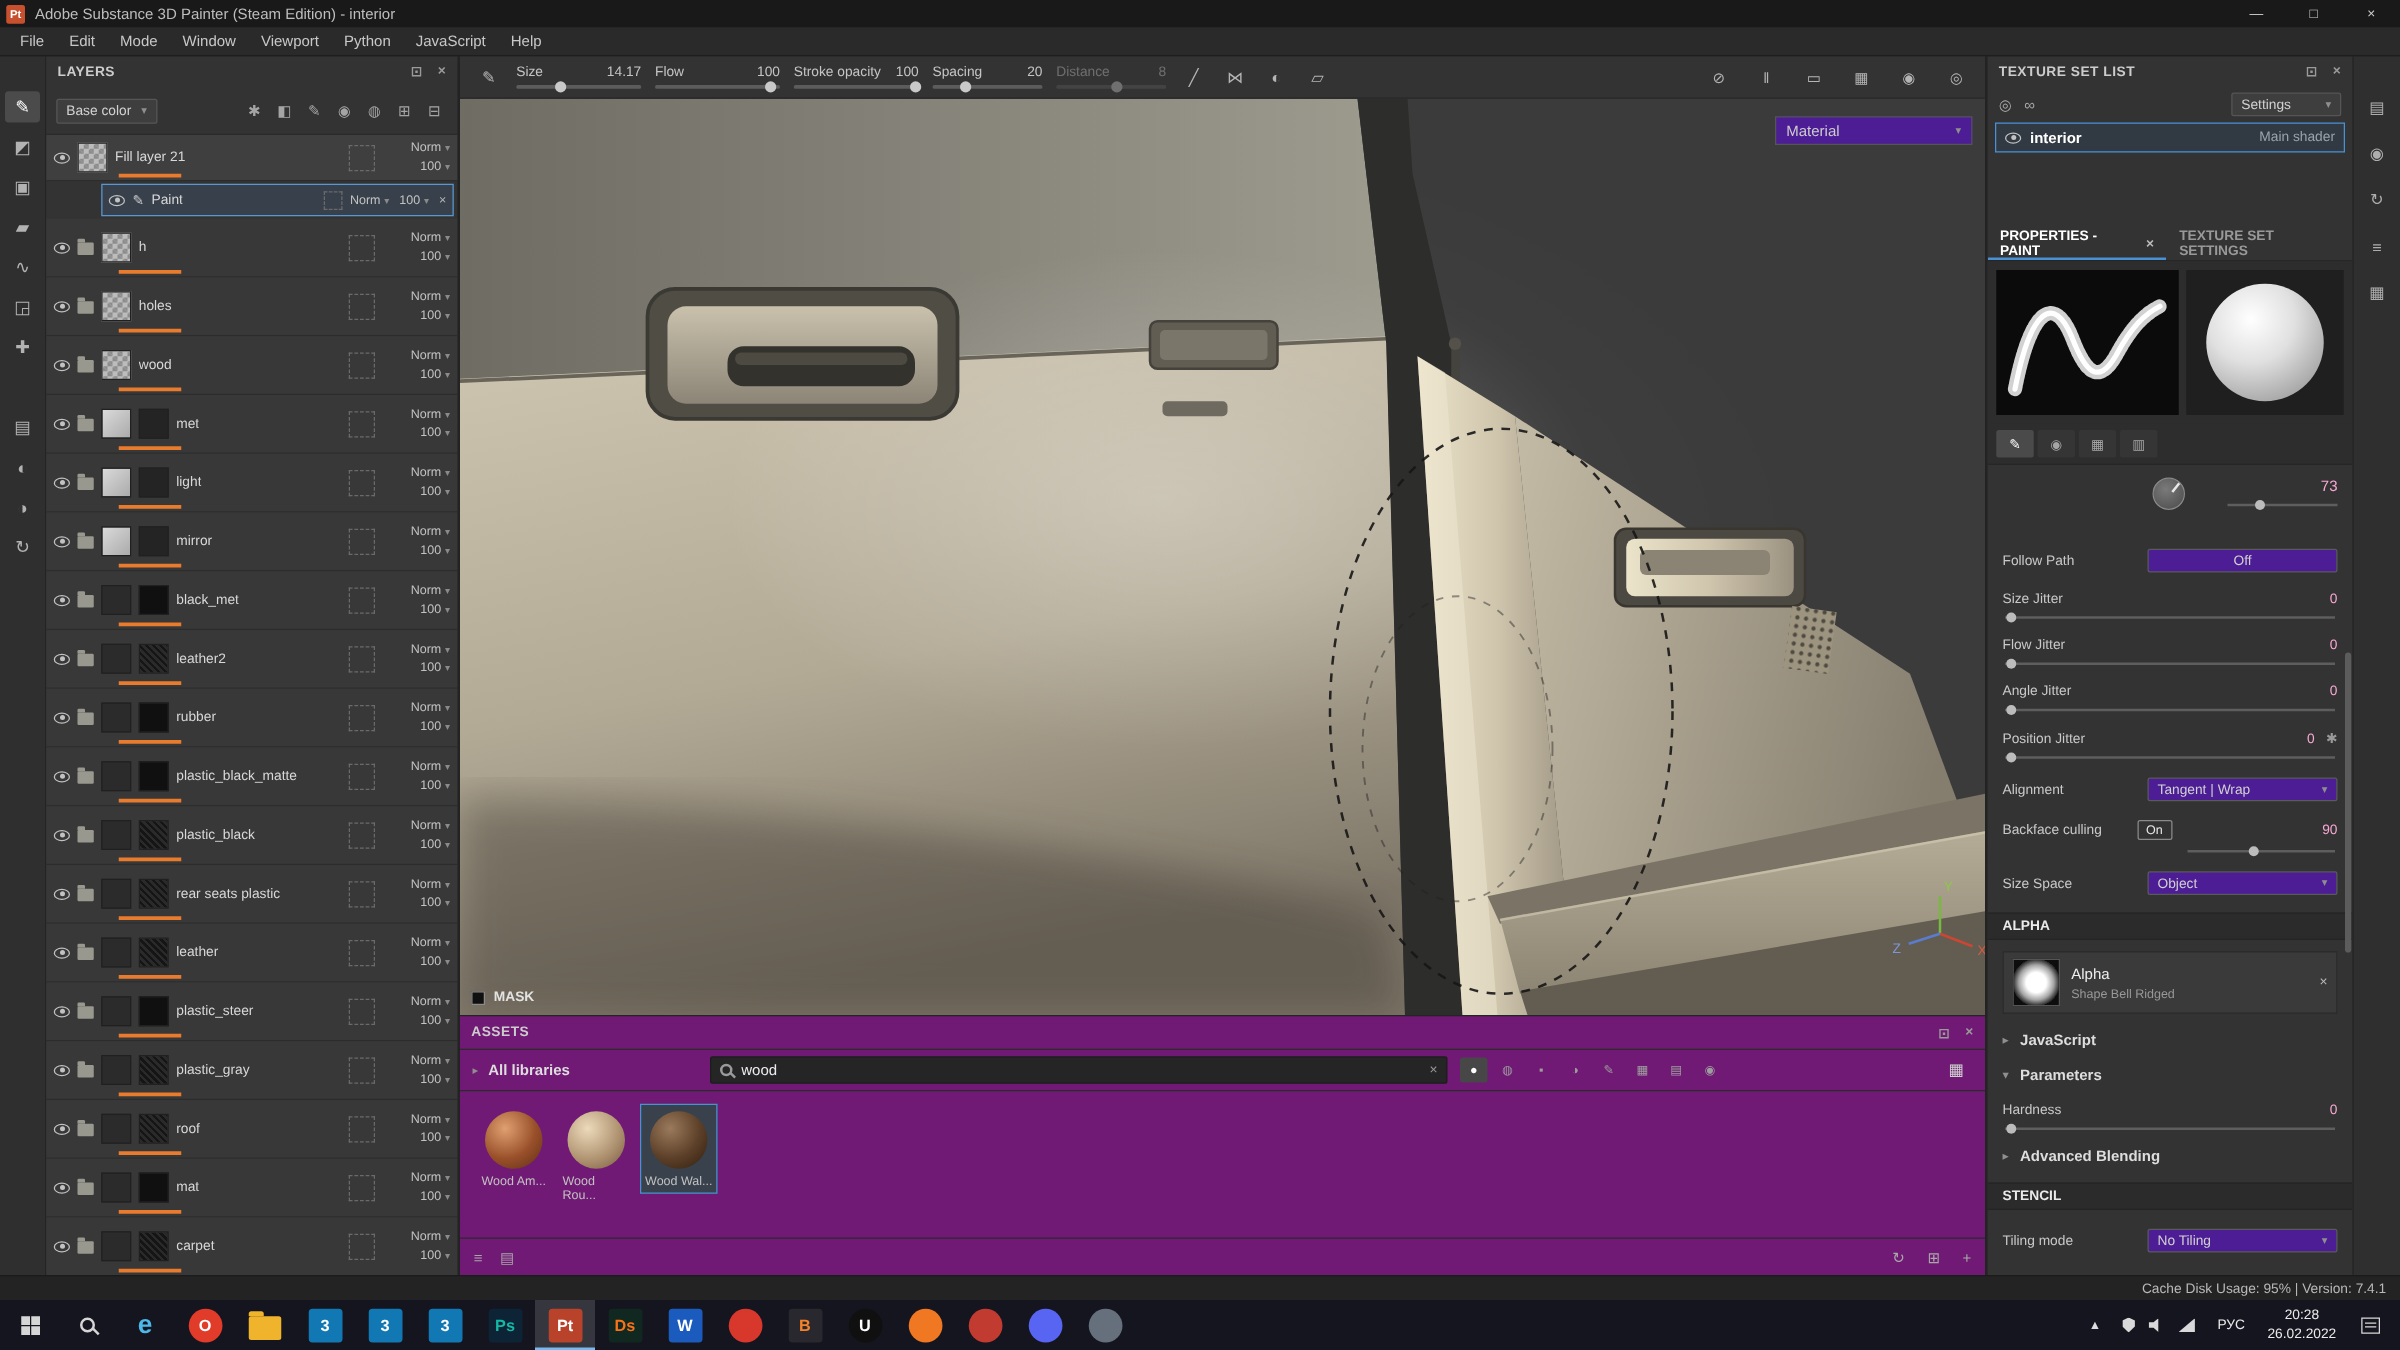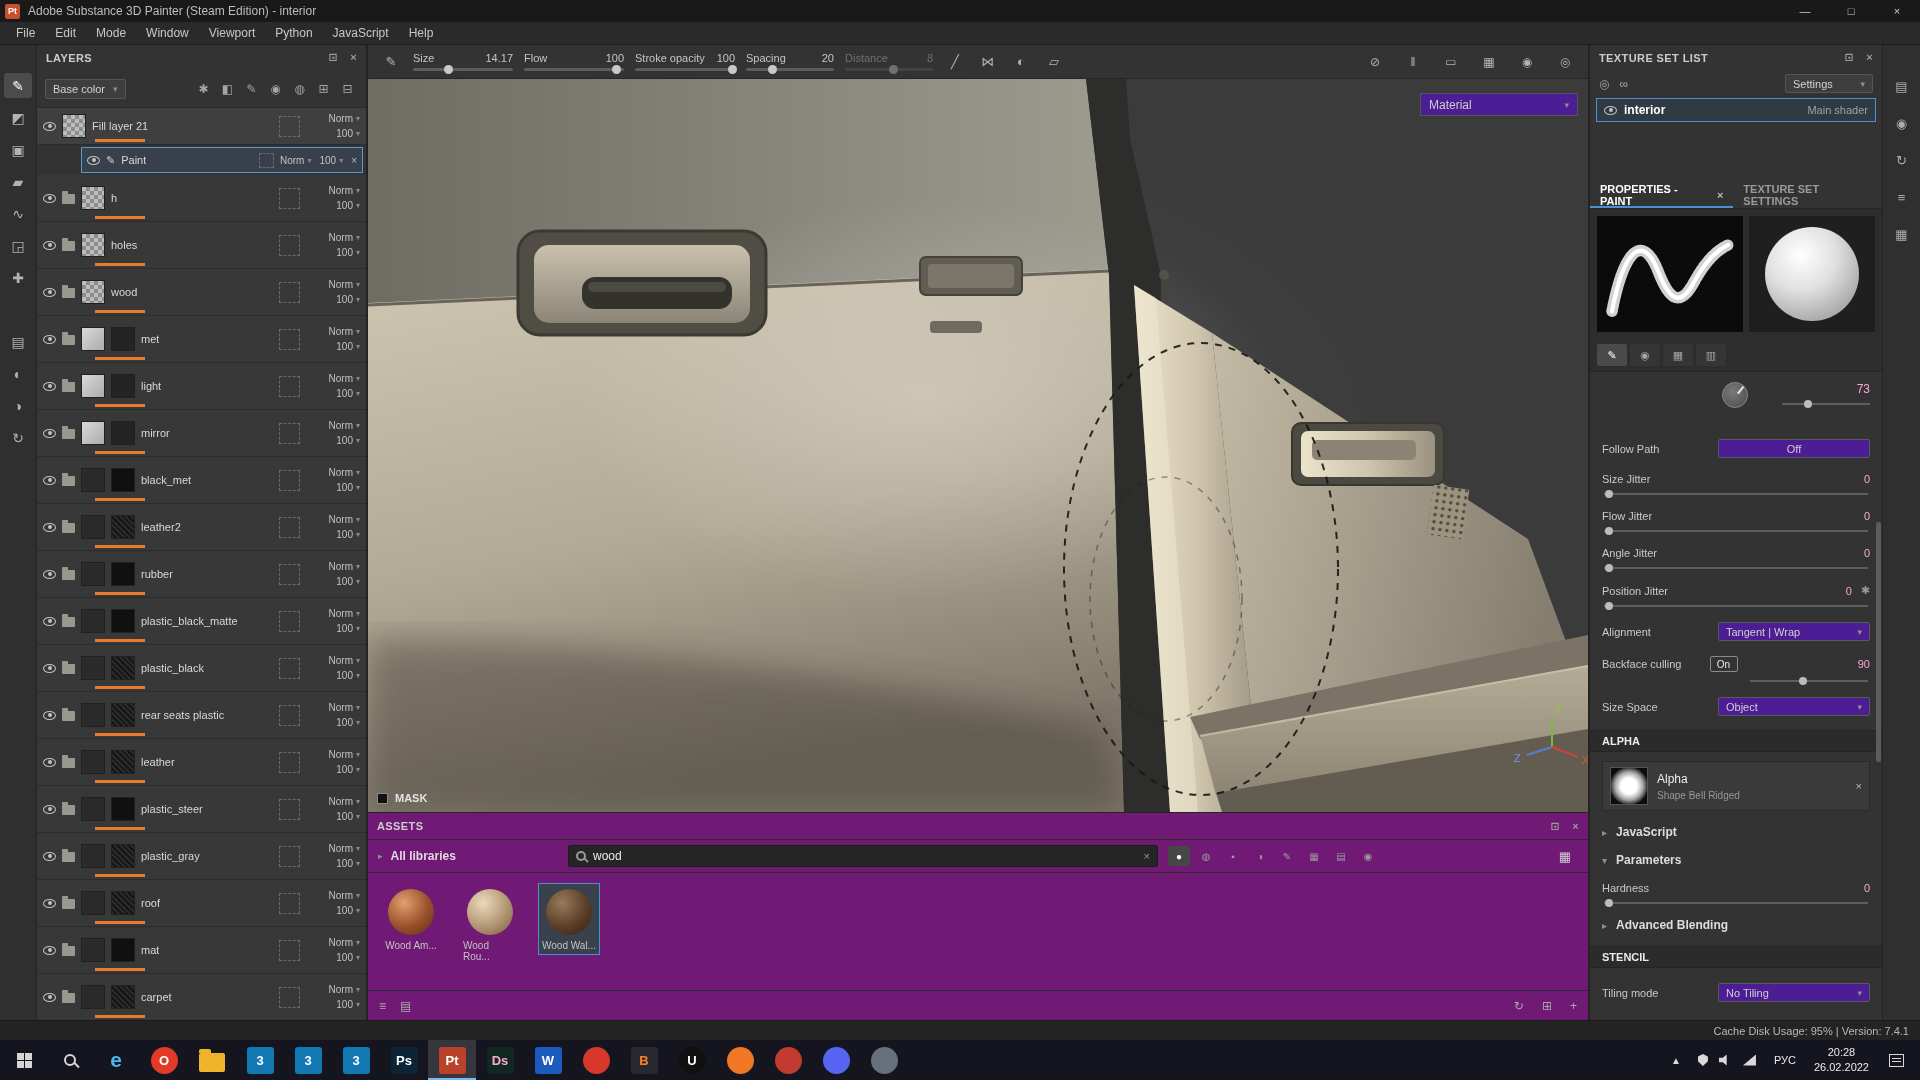--- a/index.html
+++ b/index.html
@@ -95,21 +95,21 @@
   .lib-label { display:flex; align-items:center; gap:8px; width:180px; color:#dddddd; font-size:12px; }
   .searchbox { flex:1; max-width:590px; height:22px; background:#252525; border:1px solid #1c1c1c; border-radius:2px; display:flex; align-items:center; gap:7px; padding:0 7px; }
   .mag { width:10px; height:10px; border:2px solid #9a9a9a; border-radius:50%; position:relative; flex:none; }
   .mag::after { content:""; position:absolute; width:6px; height:2px; background:#9a9a9a; right:-5px; bottom:-2px; transform:rotate(45deg); }
   .search-input { flex:1; background:transparent; border:none; outline:none; color:#ececec; font-size:12px; font-family:inherit; }
   .sb-clear { color:#9a9a9a; font-size:11px; }
   .filter-icons { display:flex; gap:5px; }
   .f-btn { width:22px; height:20px; display:flex; align-items:center; justify-content:center; color:#9d9d9d; font-size:10px; border-radius:2px; }
   .f-btn.active { color:#ffffff; background:#474747; }
   .grid-btn { margin-left:auto; width:26px; height:22px; display:flex; align-items:center; justify-content:center; color:#cfcfcf; font-size:13px; }
-  .assets-grid { flex:1; display:flex; align-items:flex-start; gap:17px; padding:10px 12px; }
+  .assets-grid { flex:1; display:flex; align-items:flex-start; gap:4px; padding:10px 12px; }
   .asset-tile { width:62px; display:flex; flex-direction:column; align-items:center; gap:5px; padding:5px 3px 3px; border:1px solid transparent; }
   .asset-tile.selected { border-color:#4a90d4; background:#39424c; }
   .asset-sphere { width:46px; height:46px; border-radius:50%; }
   .asset-sphere.red  { background:radial-gradient(circle at 35% 30%, #e0a070, #99502a 55%, #5f2d14); }
   .asset-sphere.tan  { background:radial-gradient(circle at 35% 30%, #ecdabb, #b29674 55%, #74583c); }
   .asset-sphere.dark { background:radial-gradient(circle at 35% 30%, #9a7a5c, #5c3f28 55%, #2f1e0e); }
   .asset-label { font-size:10px; color:#c2c2c2; }
   .assets-foot { height:30px; flex:none; display:flex; align-items:center; gap:14px; padding:0 11px; border-top:1px solid #2b2b2b; }
   .af-btn { color:#a8a8a8; font-size:12px; }
   .af-right { margin-left:auto; display:flex; gap:18px; }
@@ -1220,29 +1220,29 @@
 
       <span class="app">
         <span class="app-ic square" style="background: rgb(18, 120, 180); color: rgb(255, 255, 255);">3</span>
       </span>
 
       <span class="app">
         <span class="app-ic square" style="background: rgb(18, 120, 180); color: rgb(255, 255, 255);">3</span>
       </span>
 
       <span class="app">
-        <span class="app-ic square" style="background: rgb(13, 36, 54); color: #ffffff;">Ps</span>
+        <span class="app-ic square" style="background: rgb(13, 36, 54); color: #14b8a6;">Ps</span>
       </span>
 
       <span class="app active">
         <span class="app-ic square" style="background: rgb(184, 67, 42); color: rgb(255, 255, 255);">Pt</span>
       </span>
 
       <span class="app">
-        <span class="app-ic square" style="background: rgb(16, 40, 31); color: #f9a8d4;">Ds</span>
+        <span class="app-ic square" style="background: rgb(16, 40, 31); color: #f97316;">Ds</span>
       </span>
 
       <span class="app">
         <span class="app-ic square" style="background: rgb(27, 91, 189); color: rgb(255, 255, 255);">W</span>
       </span>
 
       <span class="app">
         <span class="app-ic circle" style="background: rgb(216, 56, 44); color: rgb(255, 255, 255);"></span>
       </span>
 

